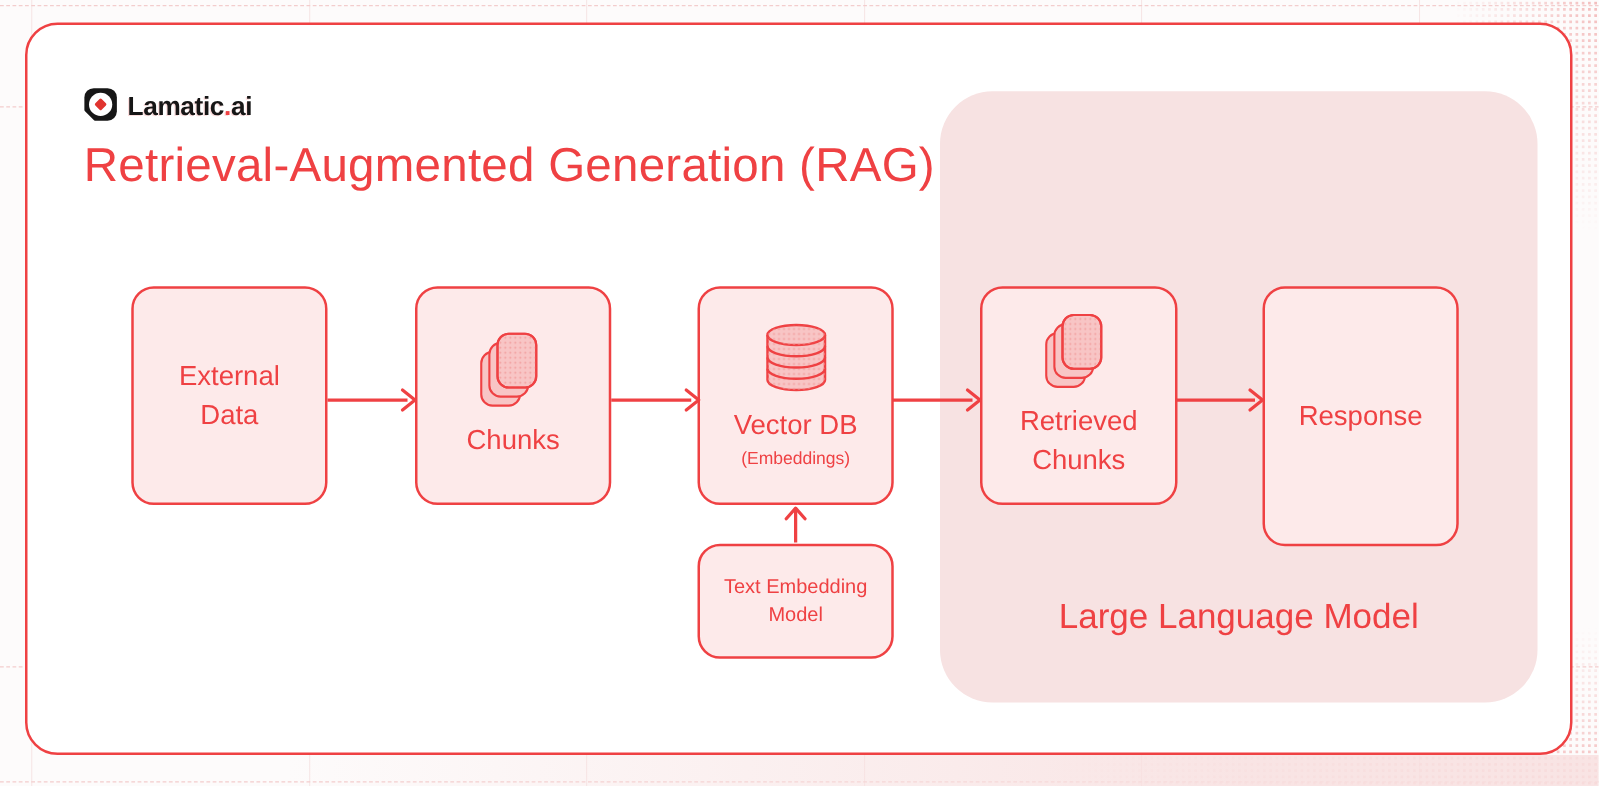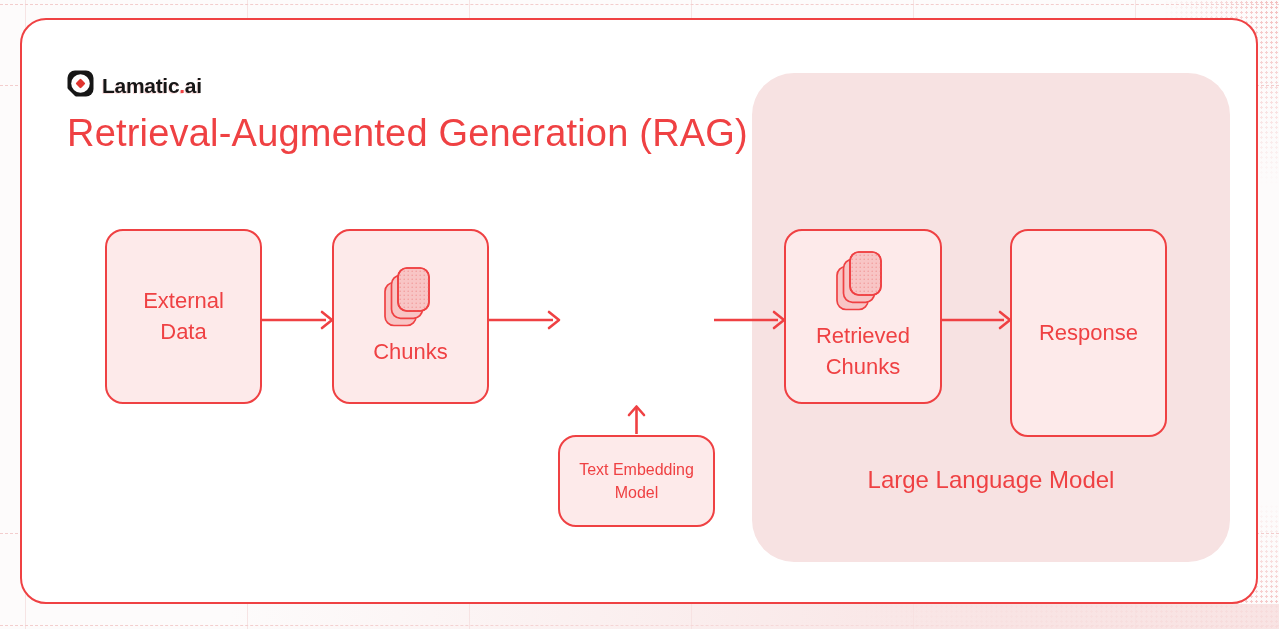--- a/index.html
+++ b/index.html
@@ -61,22 +61,22 @@
   .page-title{
     position:absolute; left:45px; top:92px;
     font-size:38px; color:var(--accent); letter-spacing:0.2px;
   }
   
   .llm{
     position:absolute; left:730px; top:53px; width:478px; height:489px;
     background:var(--container-fill); border-radius:42px; z-index:1;
   }
   .llm-label{
-    position:absolute; left:0; top:393px; width:100%;
-    text-align:center; font-size:24px; color:var(--accent);
+    position:absolute; left:0; top:404px; width:100%;
+    text-align:center; font-size:28px; color:var(--accent);
   }
   
   .node{
     position:absolute; z-index:2;
     background:var(--node-fill); border:2.5px solid var(--accent); border-radius:18px;
     color:var(--accent);
     display:flex; flex-direction:column; align-items:center; justify-content:center;
     text-align:center;
   }
   .node .label{font-size:22px; line-height:1.4;}
@@ -140,20 +140,40 @@
         </g>
       </svg>
     </span>
     <div class="label">Chunks</div>
   </div>
 
   <div class="node n-external">
     <div class="label">External Data</div>
   </div>
 
+  <div class="node n-vectordb">
+    <span class="node-icon">
+      <svg width="62" height="57" viewBox="0 0 62 57">
+        <defs>
+            <pattern id="dotsB" width="4" height="4" patternUnits="userSpaceOnUse">
+              <circle cx="1.2" cy="1.2" r="0.8" fill="#f19c9c"></circle>
+            </pattern>
+          </defs>
+        <path d="M8 10 v36 a23 8 0 0 0 46 0 v-36" fill="#f8c5c5" stroke="currentColor" stroke-width="2"></path>
+        <path d="M8 10 v36 a23 8 0 0 0 46 0 v-36" fill="url(#dotsB)" stroke="none"></path>
+        <path d="M8 19 a23 8 0 0 0 46 0" fill="none" stroke="currentColor" stroke-width="2"></path>
+        <path d="M8 28 a23 8 0 0 0 46 0" fill="none" stroke="currentColor" stroke-width="2"></path>
+        <path d="M8 37 a23 8 0 0 0 46 0" fill="none" stroke="currentColor" stroke-width="2"></path>
+        <ellipse cx="31" cy="10" rx="23" ry="8" fill="#f8c5c5" stroke="currentColor" stroke-width="2"></ellipse>
+        <ellipse cx="31" cy="10" rx="23" ry="8" fill="url(#dotsB)" stroke="none"></ellipse>
+      </svg>
+    </span>
+    <div class="label">Vector DB</div>
+    <div class="sublabel">(Embeddings)</div>
+  </div>
 
   <div class="node n-retrieved">
     <span class="node-icon">
       <svg width="56" height="62" viewBox="0 0 56 62">
         <defs>
             <pattern id="dotsC" width="4" height="4" patternUnits="userSpaceOnUse">
               <circle cx="1.2" cy="1.2" r="0.8" fill="#f19c9c"></circle>
             </pattern>
           </defs>
         <g stroke="currentColor" stroke-width="1.7">

